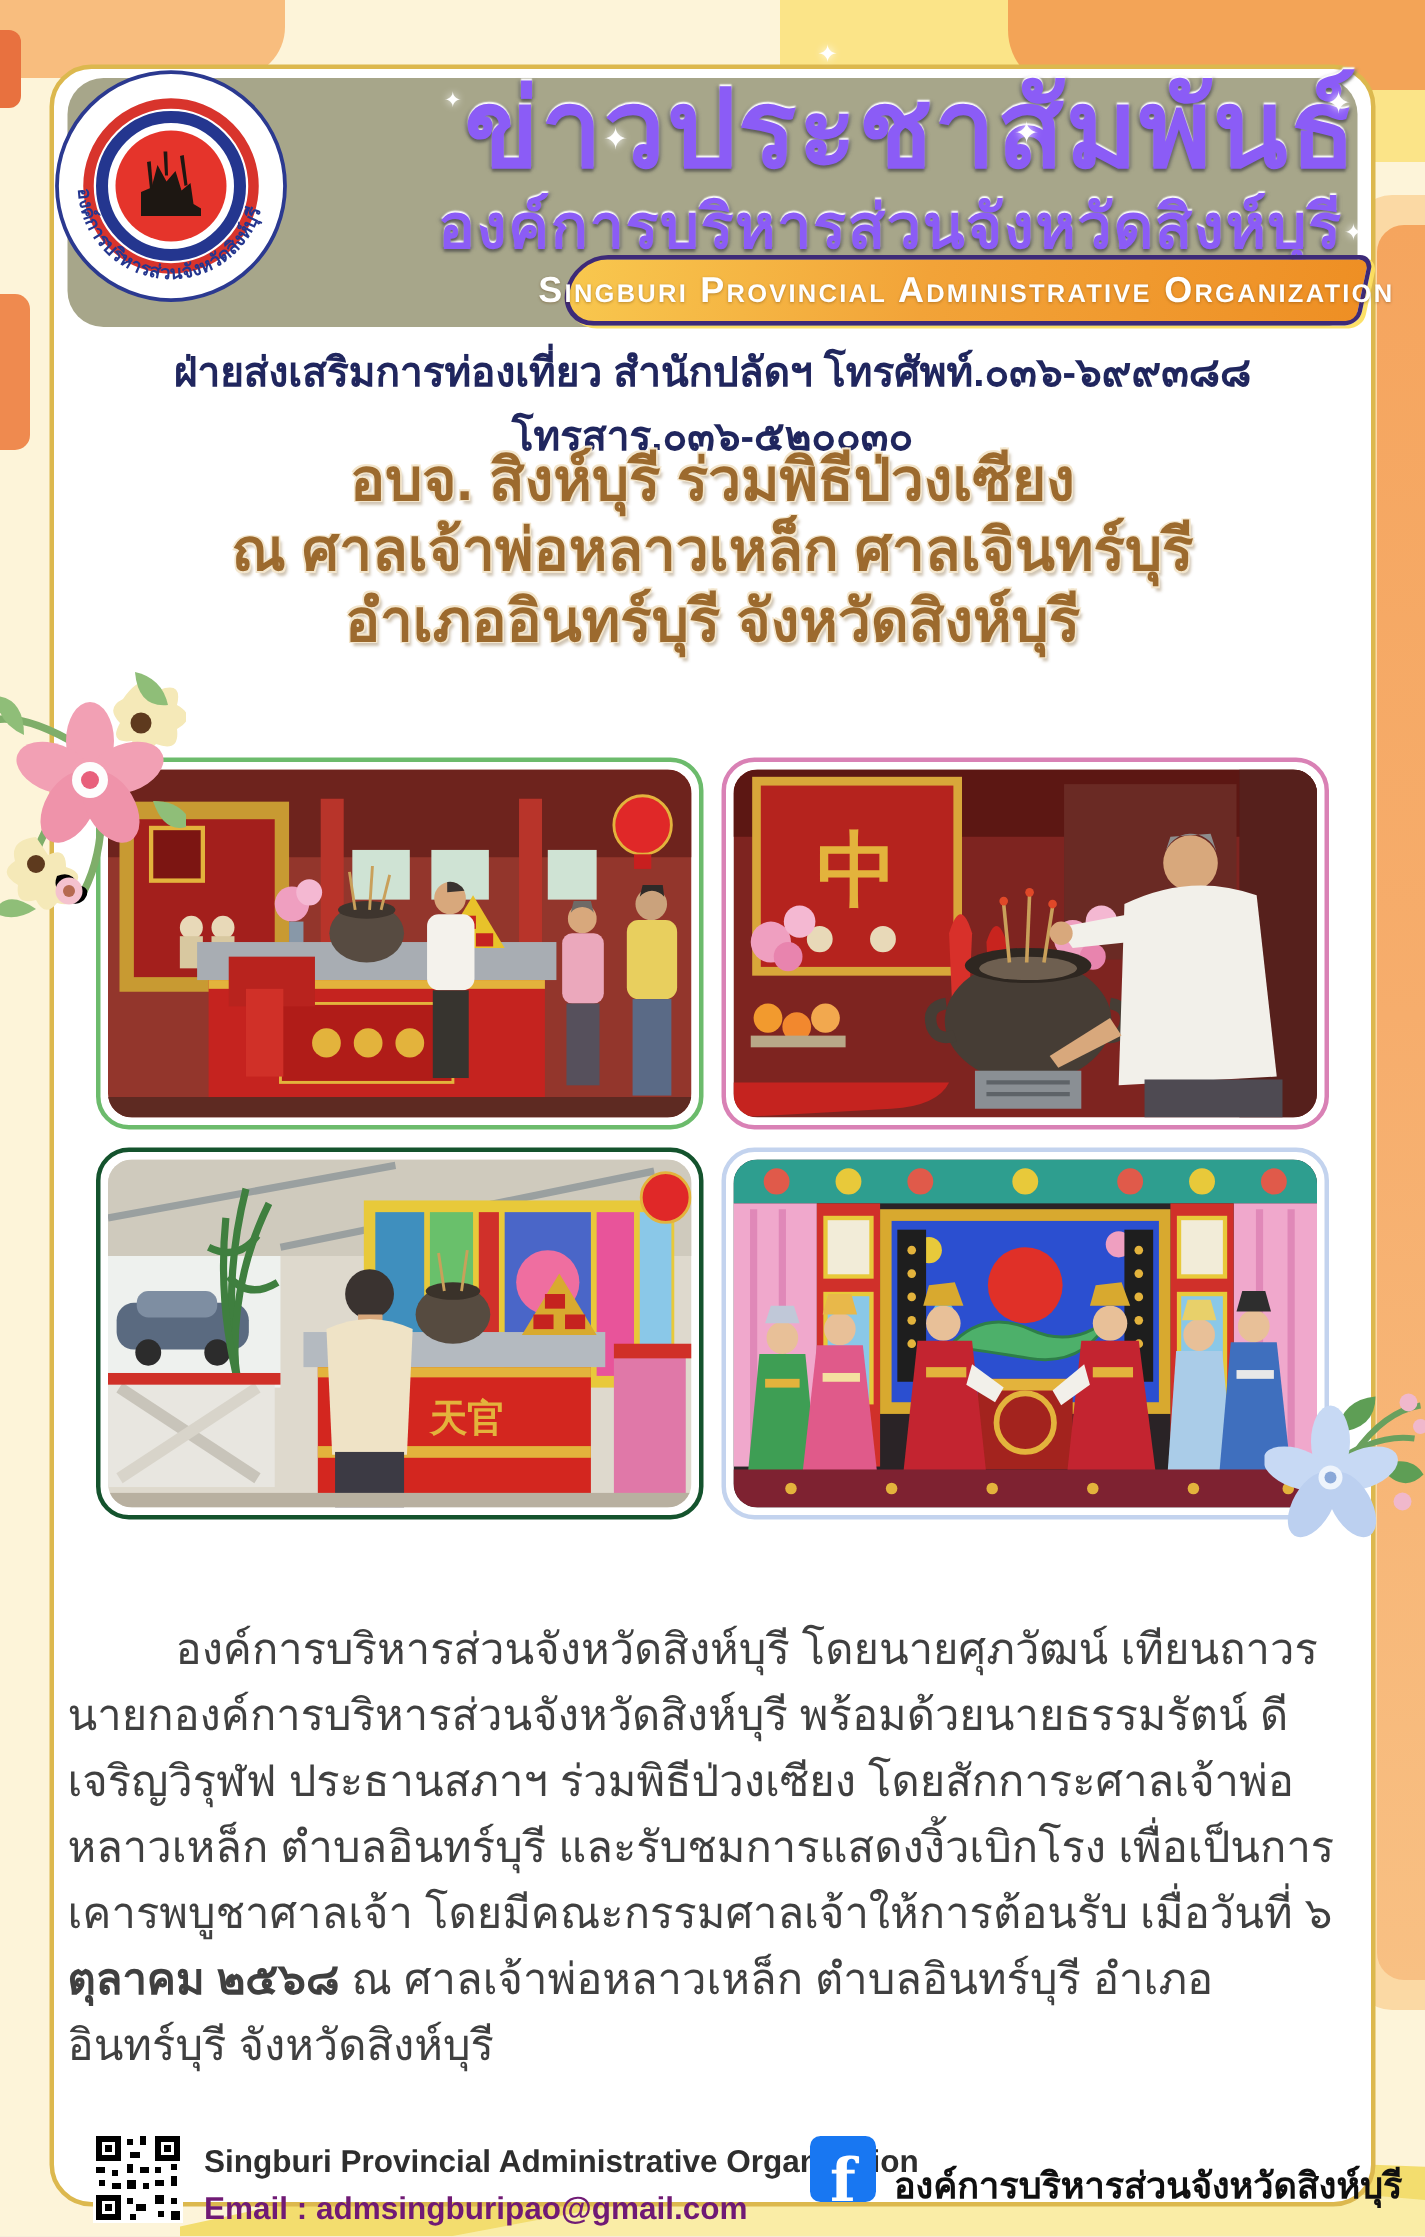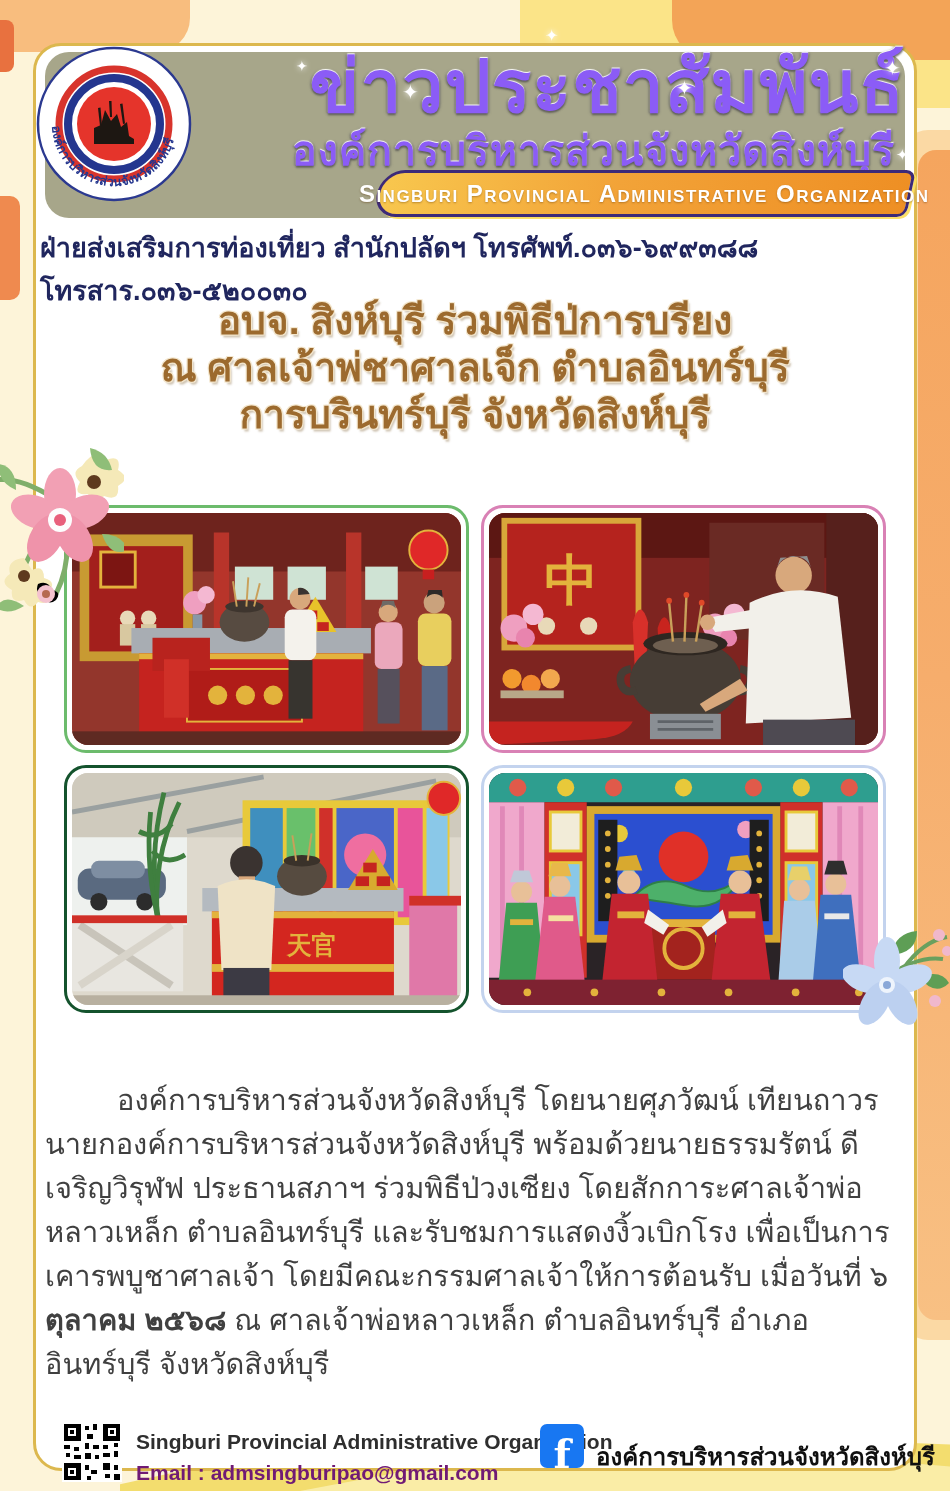--- a/index.html
+++ b/index.html
@@ -50,21 +50,21 @@
     display:flex; align-items:center; justify-content:center;
   }
   #banner-en span {
     transform:skewX(12deg); color:#ffffff; font-weight:bold; font-size:24px;
     font-variant:small-caps; letter-spacing:1.5px; white-space:nowrap;
     text-shadow:0 1px 2px rgba(90,50,0,.4);
   }
   
   #contact-line {
     position:absolute; z-index:2; left:40px; top:226px; width:870px;
-    font-size:27px; font-weight:bold; color:#20265e;
+    text-align:center; font-size:27px; font-weight:bold; color:#20265e;
   }
   
   #headline { position:absolute; z-index:2; left:45px; top:297px; width:860px; text-align:center; }
   #headline .line {
     font-size:39px; line-height:47px; font-weight:800; color:#9c6a2e;
     text-shadow:-1px -1px 0 #f3e6cd, 1px -1px 0 #f3e6cd, -1px 1px 0 #f3e6cd, 1px 1px 0 #f3e6cd, 2px 3px 2px rgba(120,90,40,.35);
   }
   
   #photo-grid {
     position:absolute; z-index:2; left:64px; top:505px; width:822px; height:508px;
@@ -142,23 +142,23 @@
   <span class="sparkle" style="left:896px;top:146px;font-size:15px;">✦</span>
   <span class="sparkle" style="left:296px;top:58px;font-size:14px;">✦</span>
 
   <div id="banner-en">
     <span>Singburi Provincial Administrative Organization</span>
   </div>
 
   <div id="contact-line">ฝ่ายส่งเสริมการท่องเที่ยว สำนักปลัดฯ  โทรศัพท์.๐๓๖-๖๙๙๓๘๘ โทรสาร.๐๓๖-๕๒๐๐๓๐</div>
 
   <div id="headline">
-    <div class="line">อบจ. สิงห์บุรี ร่วมพิธีป่การบรียง</div>
-    <div class="line">ณ ศาลเจ้าพ่ชาศาลเจ็ก ตำบลอินทร์บุรี</div>
-    <div class="line">การบรินทร์บุรี จังหวัดสิงห์บุรี</div>
+    <div class="line">อบจ. สิงห์บุรี ร่วมพิธีป่วงเซียง</div>
+    <div class="line">ณ ศาลเจ้าพ่อหลาวเหล็ก ศาลเจินทร์บุรี</div>
+    <div class="line">อำเภออินทร์บุรี จังหวัดสิงห์บุรี</div>
   </div>
 
   <div id="photo-grid">
 
     <div class="photo b1">
       <svg viewBox="0 0 406 238" preserveAspectRatio="none">
         <rect width="406" height="238" fill="#93362c"></rect>
         <rect y="0" width="406" height="60" fill="#6e231d"></rect>
         <rect x="148" y="20" width="16" height="150" fill="#b8342a"></rect>
         <rect x="286" y="20" width="16" height="150" fill="#b8342a"></rect>

